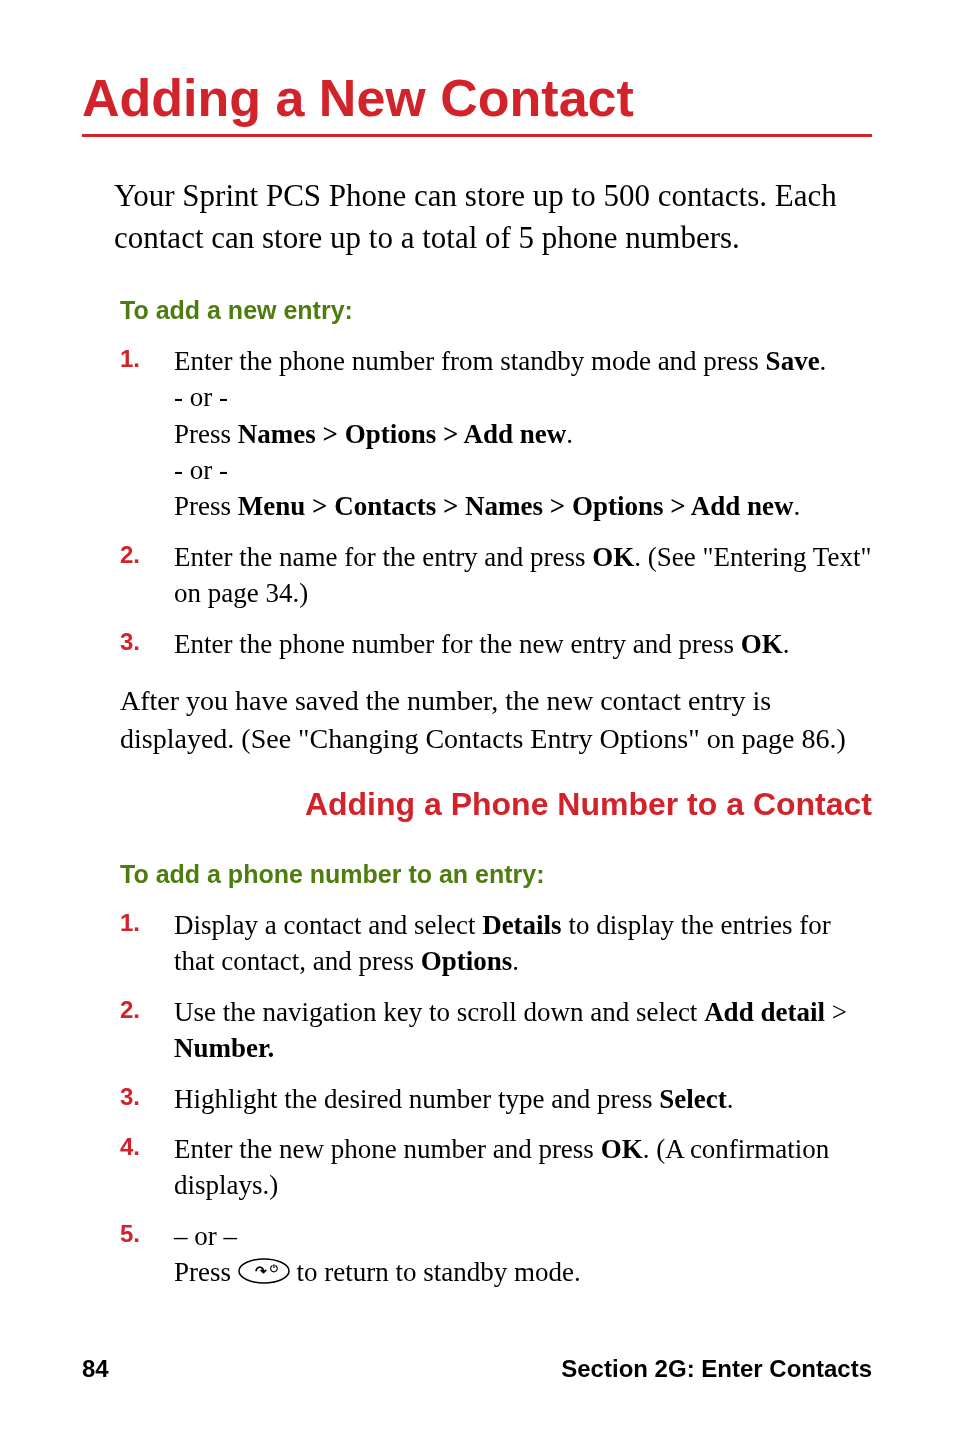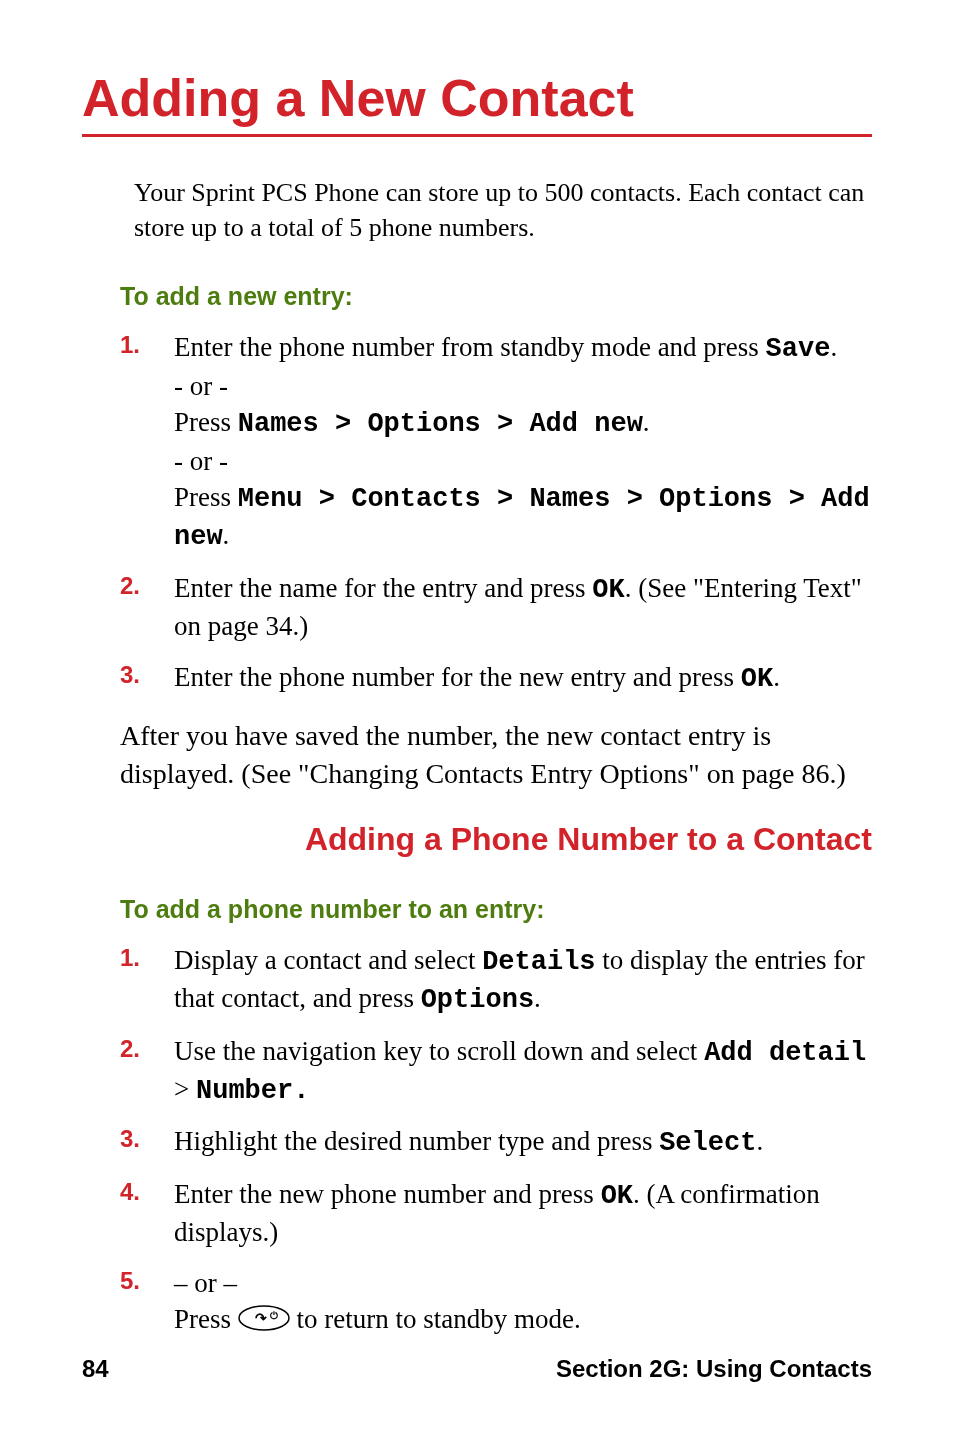--- a/index.html
+++ b/index.html
@@ -18,23 +18,23 @@
     font-size: 52px;
     color: #d2232a;
     margin-bottom: 6px;
   }
   .rule {
     border: none;
     border-top: 3px solid #d2232a;
     margin-bottom: 38px;
   }
   .intro {
-    font-size: 26px;
+    font-size: 31px;
     line-height: 1.35;
-    margin-left: 52px;
+    margin-left: 32px;
     margin-bottom: 26px;
   }
   .subhead {
     font-family: Arial, Helvetica, sans-serif;
     font-weight: bold;
     font-size: 25px;
     color: #4d7c0f;
     margin-left: 38px;
     margin-bottom: 18px;
     margin-top: 37px;
@@ -57,21 +57,21 @@
     width: 54px;
     flex-shrink: 0;
     padding-top: 2px;
   }
   .step-body {
     font-size: 27px;
     line-height: 1.35;
     flex: 1;
   }
   .step-body .line { display: block; }
-  .ui-bold { font-family: Liberation Mono, monospace; font-weight: bold; }
+  .ui-bold { font-family: Liberation Serif, serif; font-weight: bold; }
   .after {
     font-size: 28px;
     line-height: 1.35;
     margin-left: 38px;
     margin-bottom: 28px;
   }
   .h2 {
     font-family: Arial, Helvetica, sans-serif;
     font-weight: bold;
     font-size: 32px;
@@ -178,14 +178,14 @@
               <text x="17" y="18" font-size="14" font-family="Arial" font-weight="bold">↷</text>
               <text x="32" y="14" font-size="10" font-family="Arial" font-weight="bold">⏻</text>
             </svg></span><span> to return to standby mode.</span>
       </span>
     </span>
   </li>
 </ol>
 
 <div class="footer">
   <span>84</span>
-  <span>Section 2G: Using Contacts</span>
+  <span>Section 2G: Enter Contacts</span>
 </div>
 
 </body></html>

